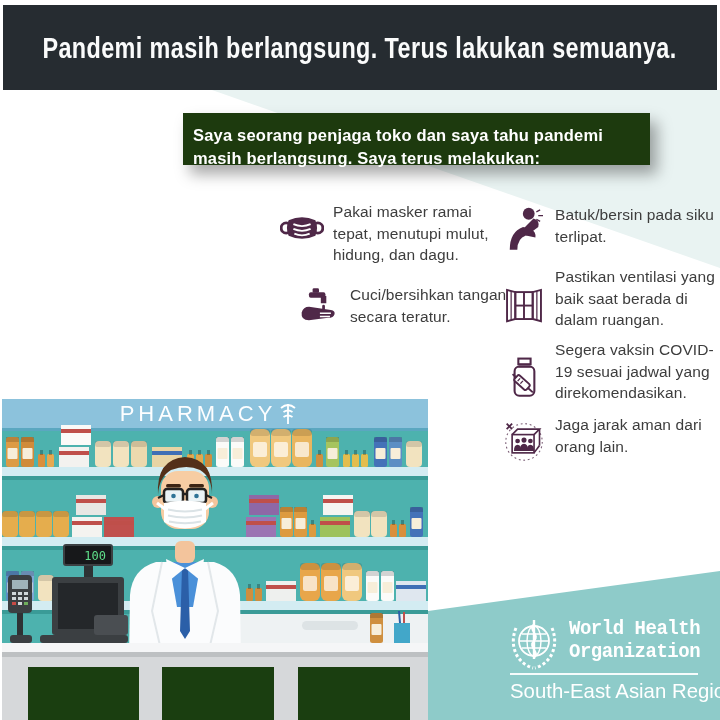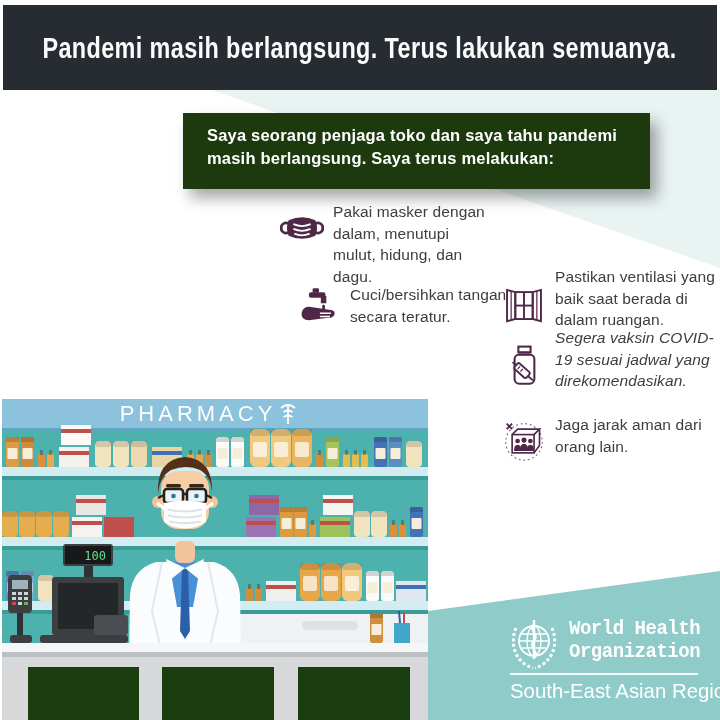--- a/index.html
+++ b/index.html
@@ -14,37 +14,37 @@
 
   .banner{position:absolute;left:3px;top:5px;width:714px;height:85px;
     background:var(--banner-bg);display:flex;align-items:center;justify-content:center;}
   .banner-title{color:#fafbfb;font-size:30px;font-weight:700;letter-spacing:.5px;
     transform:scaleX(.78);transform-origin:50% 50%;white-space:nowrap;}
 
   .teal-triangle{position:absolute;left:0;top:90px;width:720px;height:178px;
     background:var(--pale-teal);
     clip-path:polygon(212px 0,720px 0,720px 178px);}
 
-  .intro-box{position:absolute;left:183px;top:113px;width:467px;height:76px;
+  .intro-box{position:absolute;left:183px;top:113px;width:467px;height:52px;
     background:var(--intro-bg);box-shadow:7px 9px 14px rgba(0,0,0,.35);
-    padding:11px 14px 0 24px;}
+    padding:11px 14px 0 10px;}
   .intro-text{color:#ffffff;font-size:16.5px;font-weight:700;line-height:23px;letter-spacing:.2px;}
 
   .tip{position:absolute;display:flex;gap:8px;}
   .tip .icon-cell{width:46px;flex:0 0 46px;display:flex;justify-content:center;}
   .tip .tip-text{color:var(--body-text);font-size:15.5px;line-height:21.5px;letter-spacing:.1px;}
   .tip-l .tip-text{width:163px;}
   .tip-r .tip-text{width:166px;}
   .tip svg{color:var(--icon-plum);}
   .tip-l1{left:279px;top:201px;} .tip-l1 svg{margin-top:10px;}
   .tip-l2{left:296px;top:284px;} .tip-l2 svg{margin-top:3px;}
   .tip-l3{left:279px;top:340px;} .tip-l3 svg{margin-top:1px;}
   .tip-r1{left:501px;top:204px;} .tip-r1 svg{margin-top:2px;}
   .tip-r2{left:501px;top:266px;} .tip-r2 svg{margin-top:22px;}
-  .tip-r3{left:501px;top:327px;font-style:italic;} .tip-r3 svg{margin-top:13px;}
+  .tip-r3{left:501px;top:339px;} .tip-r3 svg{margin-top:13px;}
   .tip-r4{left:501px;top:414px;justify-content:flex-end;} .tip-r4 svg{margin-top:5px;}
 
   .illustration{position:absolute;left:2px;top:399px;width:426px;height:321px;}
 
   .who-block{position:absolute;left:428px;top:560px;width:292px;height:160px;
     background:var(--who-teal);
     clip-path:polygon(0 51px,292px 11px,292px 160px,0 160px);}
   .who-emblem{position:absolute;left:78px;top:55px;}
   .who-name{position:absolute;left:141px;top:57px;color:#ffffff;font-weight:700;
     font-size:20px;line-height:23px;letter-spacing:-.5px;font-family:Liberation Mono, monospace;}
@@ -72,38 +72,49 @@
     <span class="icon-cell">
       <svg width="44" height="34" viewBox="0 0 46 34">
         <circle cx="6.5" cy="17" r="5.3" fill="none" stroke="currentColor" stroke-width="3"></circle>
         <circle cx="39.5" cy="17" r="5.3" fill="none" stroke="currentColor" stroke-width="3"></circle>
         <path d="M9,9 Q23,2.5 37,9 Q40.5,17 37,25 Q23,31.5 9,25 Q5.5,17 9,9 Z" fill="currentColor"></path>
         <path d="M14,13 Q23,17 32,13" stroke="#fff" stroke-width="2" fill="none"></path>
         <path d="M14,18 Q23,22 32,18" stroke="#fff" stroke-width="2" fill="none"></path>
         <path d="M15,23 Q23,26.5 31,23" stroke="#fff" stroke-width="2" fill="none"></path>
       </svg>
     </span>
-    <span class="tip-text">Pakai masker dengan dalam, menutupi mulut, hidung, dan dagu.</span>
+    <span class="tip-text">Pakai masker ramai tepat, menutupi mulut, hidung, dan dagu.</span>
   </div>
 
   <div class="tip tip-l tip-l2">
     <span class="icon-cell">
       <svg width="42" height="38" viewBox="0 0 46 40">
         <rect x="12" y="5" width="18" height="6" rx="2" fill="currentColor"></rect>
         <rect x="16" y="0.5" width="7" height="5" rx="1.5" fill="currentColor"></rect>
         <rect x="25" y="9" width="6" height="8" fill="currentColor"></rect>
         <rect x="26.5" y="18.5" width="3" height="6" rx="1.5" fill="currentColor"></rect>
         <path d="M4,27 Q6,20 14,21 L36,24.5 Q41,25.5 40,29 Q39,33 33,33 L12,35.5 Q3,35.5 4,27 Z" fill="currentColor"></path>
         <path d="M24,28 h12 M24,31.5 h11" stroke="#fff" stroke-width="1.6" fill="none"></path>
       </svg>
     </span>
     <span class="tip-text">Cuci/bersihkan tangan secara teratur.</span>
   </div>
 
 
+  <div class="tip tip-r tip-r1">
+    <span class="icon-cell">
+      <svg width="38" height="44" viewBox="0 0 40 46">
+        <circle cx="25" cy="8" r="6.2" fill="currentColor"></circle>
+        <path d="M5,46 Q5,27 19,22 L27,24 Q33,27 32,33 L22,31 Q13,34 13,46 Z" fill="currentColor"></path>
+        <path d="M30,13 q7,2 5,9 L23,31 q-5,-2 -4,-7 Z" fill="currentColor"></path>
+        <path d="M33,6 l4,-2 M35,10 l5,0 M33,14 l4,2" stroke="currentColor" stroke-width="1.4" fill="none"></path>
+      </svg>
+    </span>
+    <span class="tip-text">Batuk/bersin pada siku terlipat.</span>
+  </div>
 
   <div class="tip tip-r tip-r2">
     <span class="icon-cell">
       <svg width="40" height="36" viewBox="0 0 46 38">
         <g stroke="currentColor" stroke-width="2.2" fill="none">
           <rect x="13" y="3" width="20" height="31"></rect>
           <line x1="23" y1="3" x2="23" y2="34"></line>
             <line x1="13" y1="18.5" x2="33" y2="18.5"></line>
           <polygon points="13,3 3.5,0.5 3.5,36.5 13,34"></polygon>
           <polygon points="33,3 42.5,0.5 42.5,36.5 33,34"></polygon>

